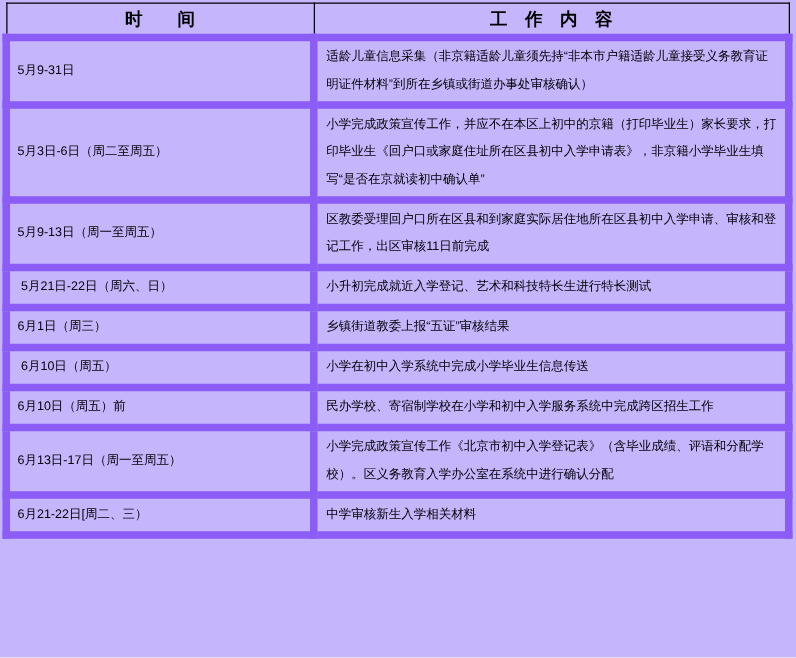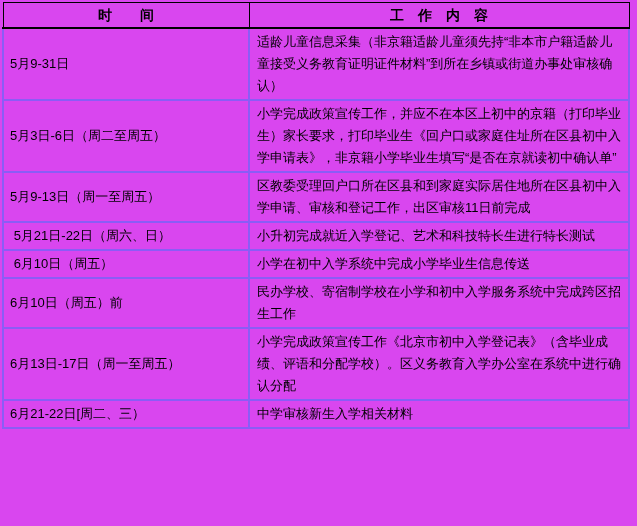--- a/index.html
+++ b/index.html
@@ -10,21 +10,21 @@
     width: 637px;
     height: 526px;
     overflow: hidden;
     font-family: "Liberation Sans", sans-serif;
     color: #000000;
   }
   .page {
     position: relative;
     width: 637px;
     height: 526px;
-    background: #d946ef;
+    background: #c4b5fd;
   }
   table.schedule {
     position: absolute;
     left: 2px;
     top: 2px;
     width: 626px;
     border-collapse: collapse;
     table-layout: fixed;
   }
   table.schedule col.c-time { width: 246px; }
@@ -34,22 +34,22 @@
     border-bottom: 2px solid #000000;
     font-size: 14px;
     font-weight: bold;
     text-align: center;
     height: 25px;
     padding: 1px 4px;
     line-height: 22px;
     white-space: pre;
   }
   table.schedule td {
-    border: 2px solid #8b5cf6;
-    font-size: 13px;
+    border: 6px solid #8b5cf6;
+    font-size: 10px;
     line-height: 22px;
     padding: 2px 6px;
     vertical-align: middle;
     text-align: left;
     white-space: pre-wrap;
     word-break: break-all;
   }
   table.schedule td.time { padding-left: 6px; }
   table.schedule td.content { padding-left: 7px; }
 </style>
@@ -83,20 +83,24 @@
       <td class="time">5月9-13日（周一至周五）</td>
       <td class="content">区教委受理回户口所在区县和到家庭实际居住地所在区县初中入学申请、审核和登记工作，出区审核11日前完成</td>
     </tr>
 
 
     <tr>
       <td class="time"> 5月21日-22日（周六、日）</td>
       <td class="content">小升初完成就近入学登记、艺术和科技特长生进行特长测试</td>
     </tr>
 
+    <tr>
+      <td class="time">6月1日（周三）</td>
+      <td class="content">乡镇街道教委上报“五证”审核结果</td>
+    </tr>
 
 
     <tr>
       <td class="time"> 6月10日（周五）</td>
       <td class="content">小学在初中入学系统中完成小学毕业生信息传送</td>
     </tr>
 
     <tr>
       <td class="time">6月10日（周五）前</td>
       <td class="content">民办学校、寄宿制学校在小学和初中入学服务系统中完成跨区招生工作</td>

